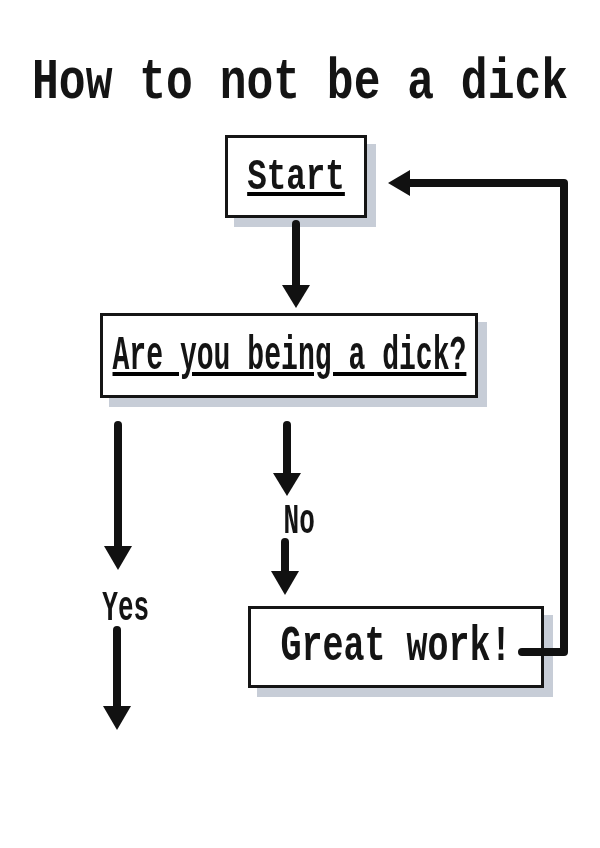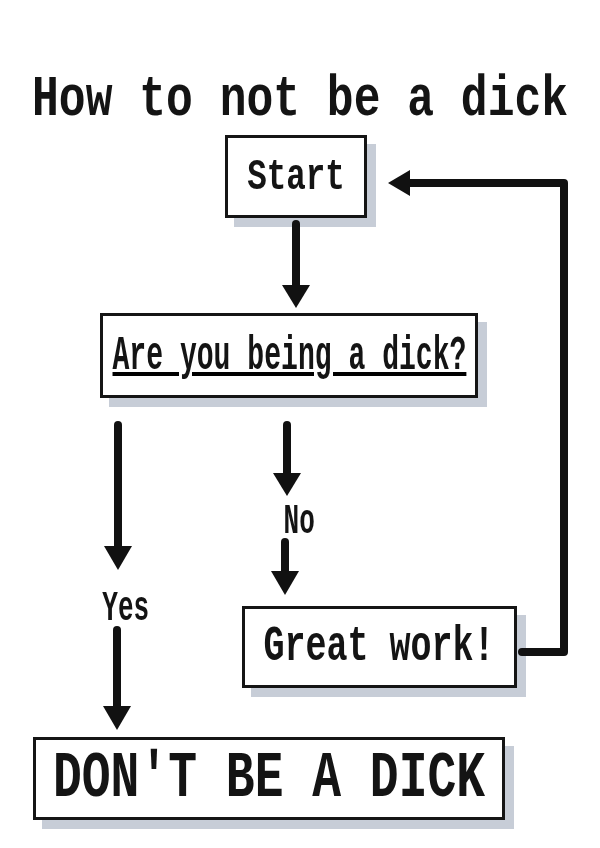--- a/index.html
+++ b/index.html
@@ -21,44 +21,44 @@
     display: inline-block;
     white-space: nowrap;
     line-height: 1;
   }
   .title {
     position: absolute;
     left: 0;
     right: 0;
     top: 50px;
     height: 66px;
-    margin: 17px;
+    margin: 0;
     display: flex;
     align-items: center;
     justify-content: center;
   }
   .t-title    { font-size: 58px; transform: scaleX(0.77); }
   .t-start    { font-size: 44px; transform: scaleX(0.74); }
   .t-question { font-size: 48px; transform: scaleX(0.585); }
   .t-great    { font-size: 50px; transform: scaleX(0.70); }
   .t-dont     { font-size: 64px; transform: scaleX(0.75); }
   .t-branch   { font-size: 42px; transform: scaleX(0.62); }
   .node {
     position: absolute;
     box-sizing: border-box;
     background: #ffffff;
     border: 3px solid #151515;
     box-shadow: 9px 9px 0 0 #c7cdd7;
     display: flex;
     align-items: center;
     justify-content: center;
   }
-  .node-start    { left: 225px; top: 135px; width: 142px; height: 83px; }
+  .node-start    { left: 225px; top: 135px; width: 142px; height: 83px; text-decoration: underline; }
   .node-question { left: 100px; top: 313px; width: 378px; height: 85px; text-decoration: underline; }
-  .node-great    { left: 242px; top: 606px; width: 275px; height: 82px; }
+  .node-great    { left: 248px; top: 606px; width: 296px; height: 82px; }
   .node-dont     { left:  33px; top: 737px; width: 472px; height: 83px; }
   .branch-label {
     position: absolute;
     width: 100px;
     display: flex;
     justify-content: center;
   }
   .label-yes { left: 64px;  top: 588px; justify-content: flex-end; }
   .label-no  { left: 249px; top: 501px; }
   .arrows {
@@ -93,23 +93,20 @@
   </div>
 
   <div class="node node-question">
     <span class="tw t-question">Are you being a dick?</span>
   </div>
 
   <div class="node node-great">
     <span class="tw t-great">Great work!</span>
   </div>
 
-  <div class="node node-dont">
-    <span class="tw t-dont">DON'T BE A DICK</span>
-  </div>
 
   <div class="branch-label label-yes">
     <span class="tw t-branch">Yes</span>
   </div>
 
   <div class="branch-label label-no">
     <span class="tw t-branch">No</span>
   </div>
 
   <svg class="arrows" width="600" height="848" viewBox="0 0 600 848">

